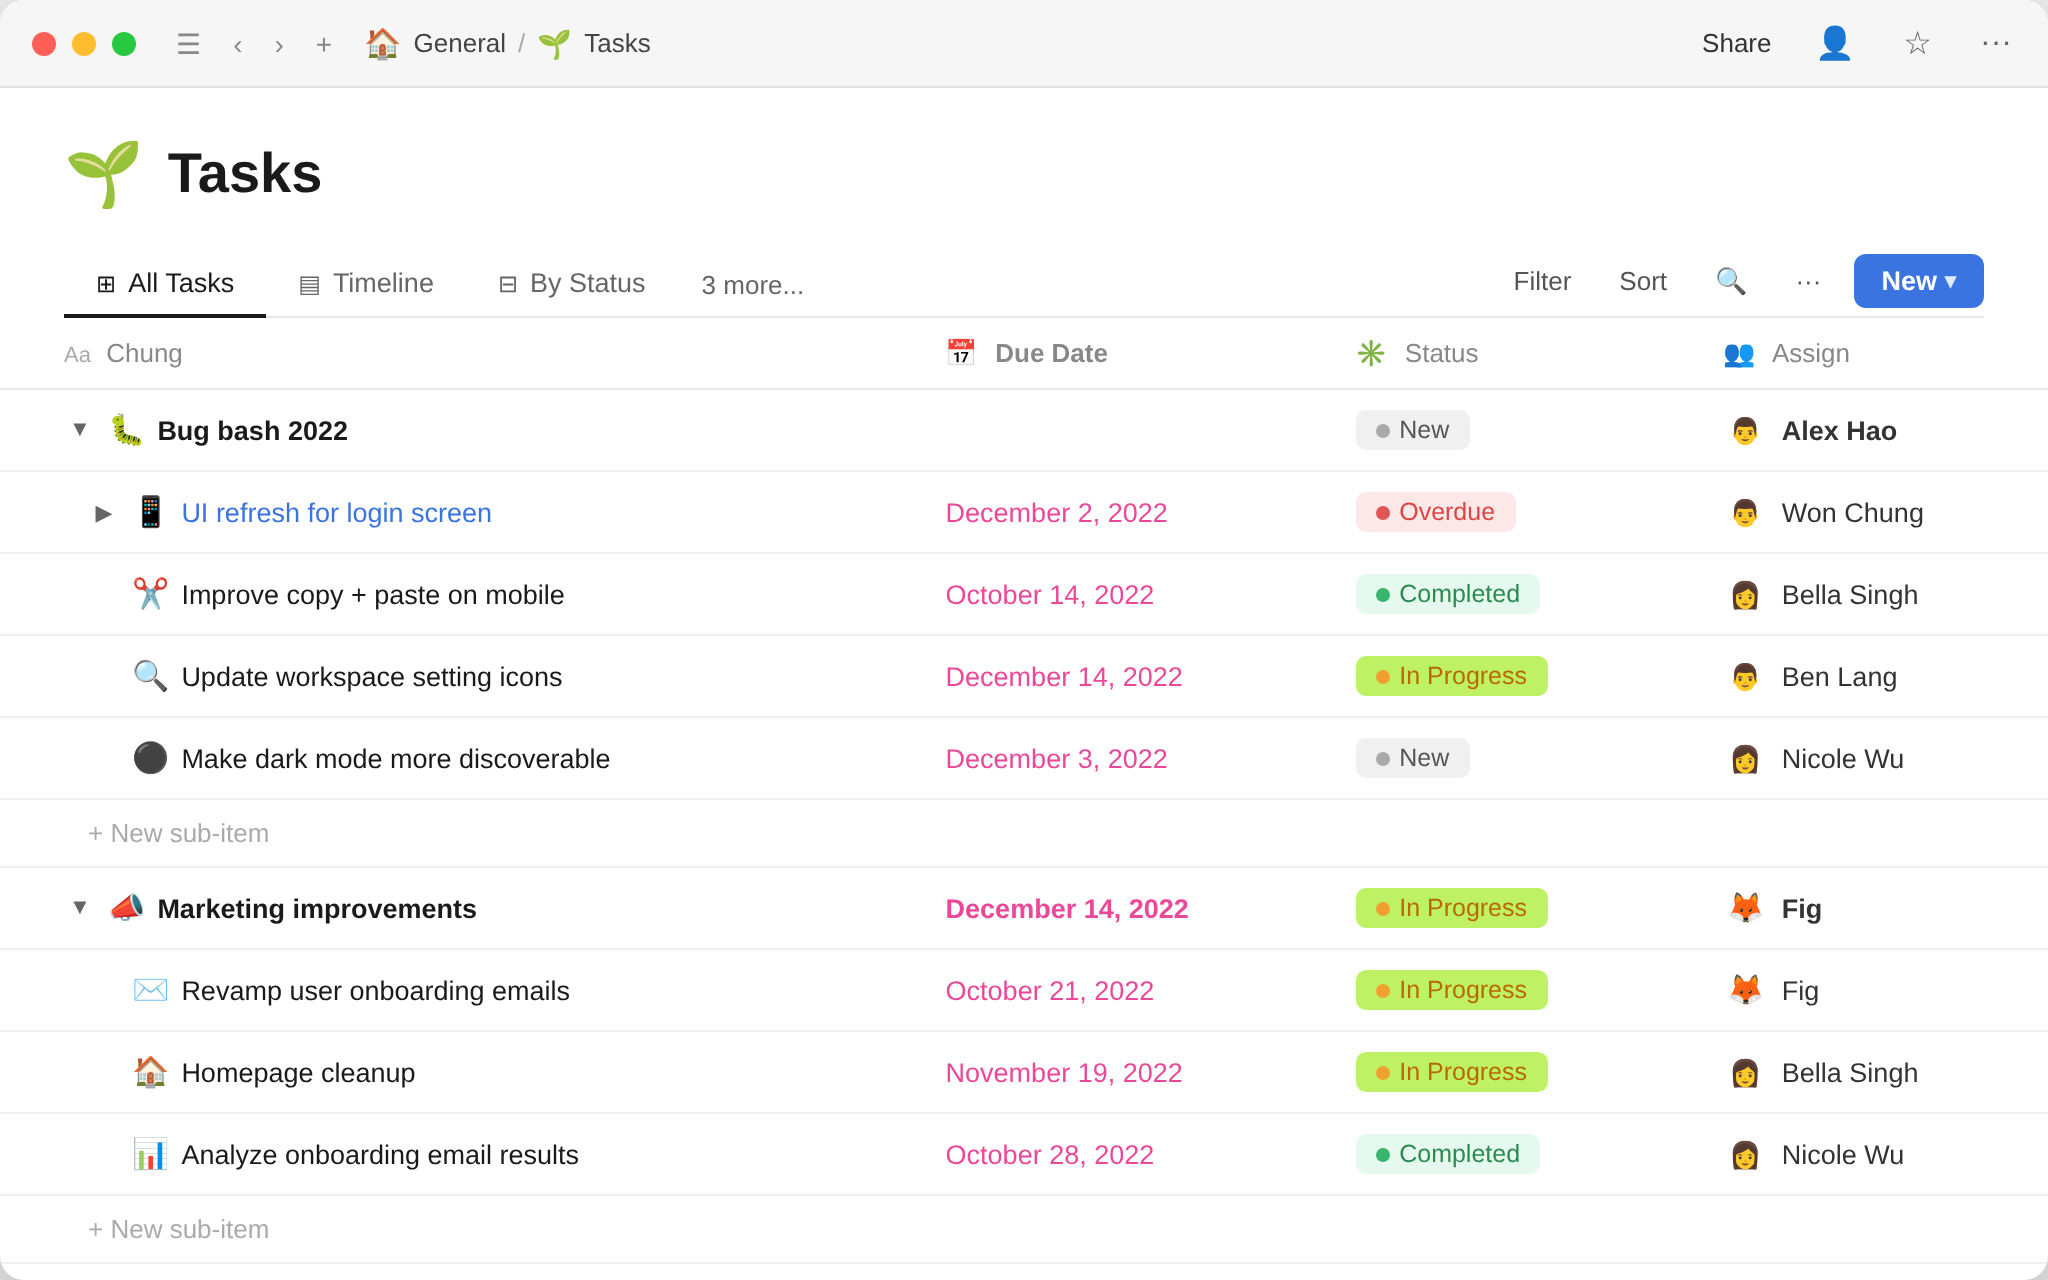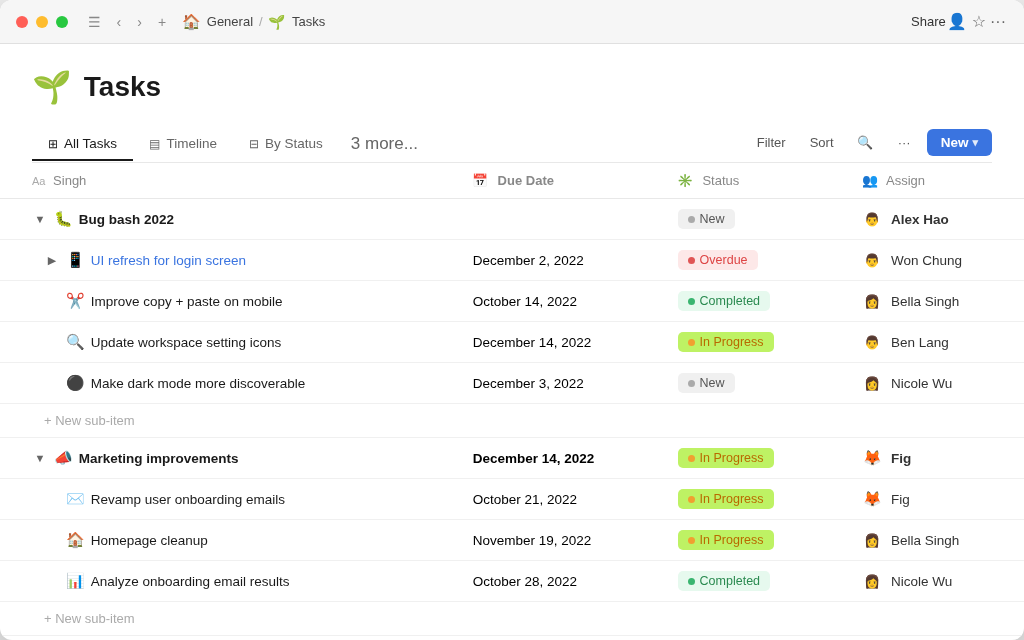--- a/index.html
+++ b/index.html
@@ -64,21 +64,21 @@
       align-items: center;
       gap: 6px;
       font-size: 13px;
       color: #444;
       flex: 1;
     }
     .breadcrumb-sep { color: #aaa; }
     .titlebar-actions {
       display: flex;
       align-items: center;
-      gap: 0;
+      gap: 20px;
     }
     .share-btn {
       font-size: 13px;
       font-weight: 500;
       color: #333;
       background: none;
       border: none;
       cursor: pointer;
     }
     .icon-btn {
@@ -134,21 +134,21 @@
       margin-bottom: -1px;
       white-space: nowrap;
     }
     .tab.active {
       color: #1a1a1a;
       border-bottom: 2px solid #1a1a1a;
       font-weight: 500;
     }
     .tab-icon { font-size: 12px; }
     .tabs-more {
-      font-size: 17px;
+      font-size: 13px;
       color: #666;
       cursor: pointer;
       padding: 8px 12px;
     }
     .tabs-actions {
       display: flex;
       align-items: center;
       gap: 8px;
       padding-bottom: 4px;
     }
@@ -220,21 +220,21 @@
       cursor: pointer;
       font-size: 11px;
       color: #666;
       width: 16px;
       flex-shrink: 0;
     }
     .indent-1 { padding-left: 44px !important; }
     .task-emoji { font-size: 15px; }
     .task-name { color: #1a1a1a; }
     .task-name.link { color: #3a74e0; cursor: pointer; }
-    .date-cell { color: #000000; }
+    .date-cell { color: #ec4899; }
     .status-badge {
       display: inline-flex;
       align-items: center;
       gap: 5px;
       padding: 3px 10px;
       border-radius: 5px;
       font-size: 12.5px;
       font-weight: 500;
       white-space: nowrap;
     }
@@ -351,21 +351,21 @@
         </button>
       </div>
     </div>
 
     <div class="table-container">
       <table>
         <thead>
           <tr>
             <th class="col-name">
               <span style="font-size:11px;margin-right:4px;color:#aaa;">Aa</span>
-              <span>Singh</span>
+              <span>Chung</span>
             </th>
             <th class="col-due">
               <span style="margin-right:5px;">📅</span>
               <span>Due Date</span>
             </th>
             <th class="col-status">
               <span style="margin-right:5px;">✳️</span>
               <span>Status</span>
             </th>
             <th class="col-assign">

